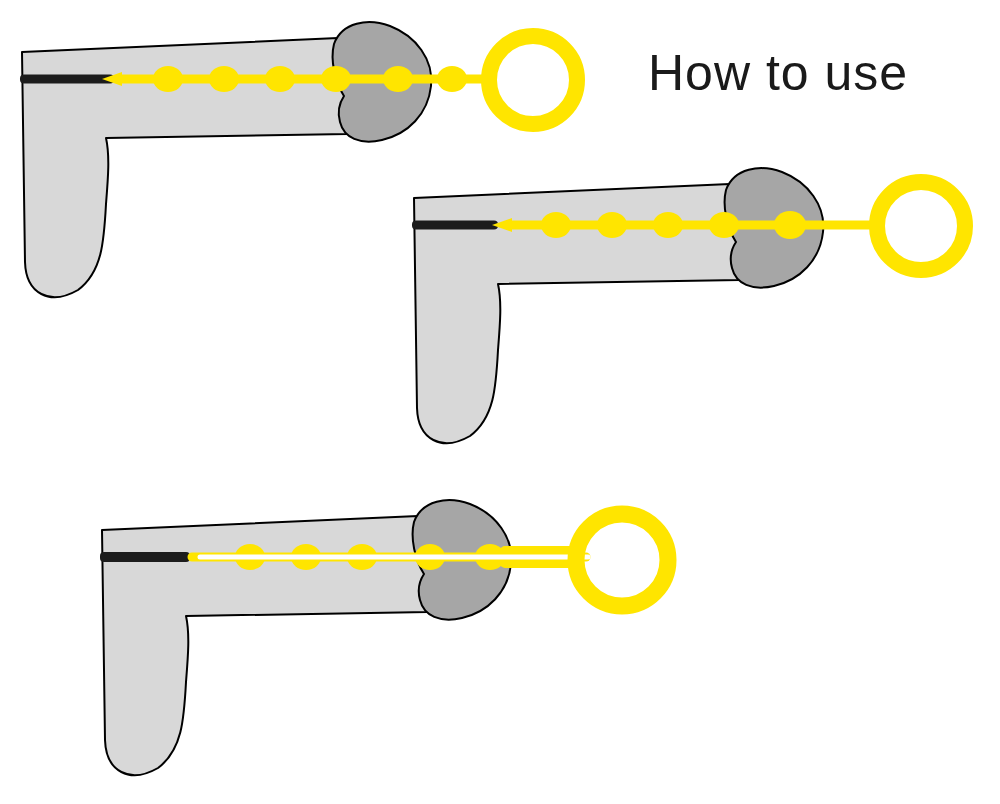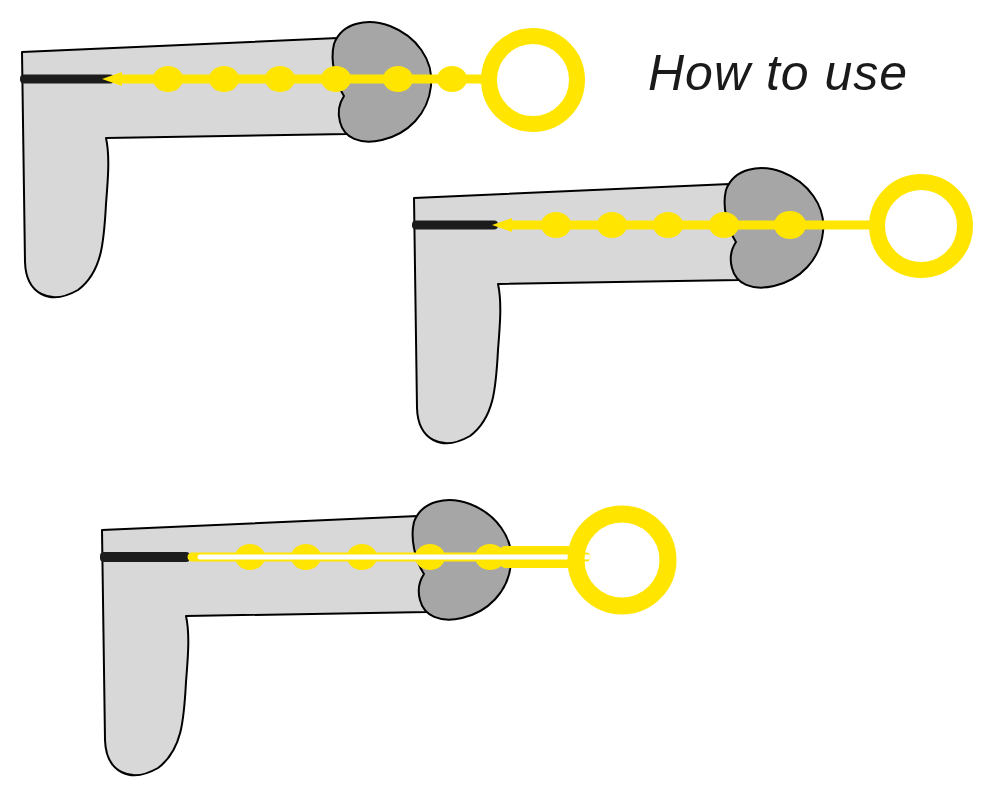--- a/index.html
+++ b/index.html
@@ -24,21 +24,20 @@
   }
   .title {
     position: absolute;
     left: 648px;
     top: 44px;
     font-size: 50px;
     font-weight: 400;
     letter-spacing: 1px;
     color: #1a1a1a;
     white-space: nowrap;
-    font-style: italic;
   }
   .body-fill {
     fill: var(--color-body, #d8d8d8);
     stroke: var(--color-outline, #000000);
     stroke-width: 2;
     stroke-linejoin: round;
   }
   .glans-fill {
     fill: var(--color-glans, #a6a6a6);
     stroke: var(--color-outline, #000000);

